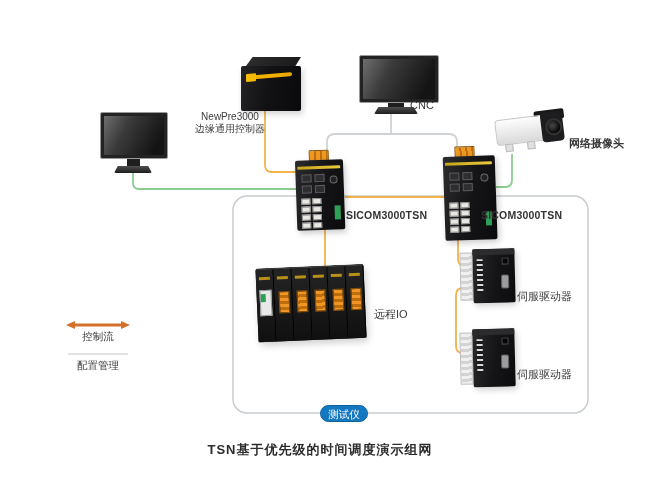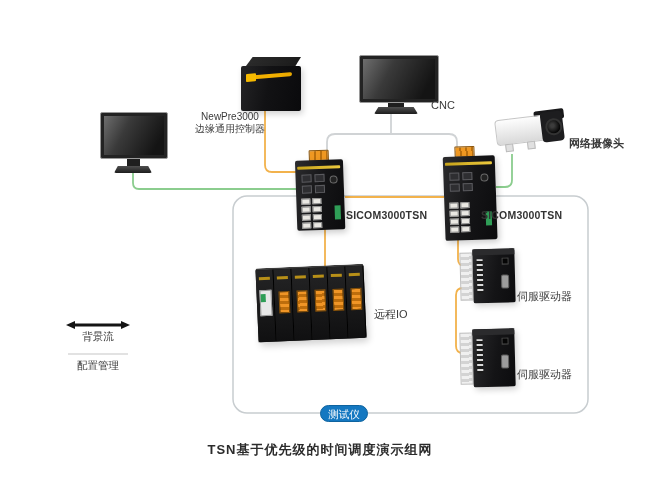--- a/index.html
+++ b/index.html
@@ -110,21 +110,21 @@
     <span>边缘通用控制器</span>
   </div>
 
   <div class="abs" style="left:359px;top:55px;width:82px;height:60px;">
     <div class="mon-frame" style="left:0;top:0;width:80px;height:48px;">
       <div class="mon-screen"></div>
     </div>
     <div class="mon-neck" style="left:29px;top:48px;width:16px;height:6px;"></div>
     <div class="mon-base" style="left:15px;top:52px;width:44px;height:7px;"></div>
   </div>
-  <div class="lbl" style="left:431px;top:99px;">CNC</div>
+  <div class="lbl" style="left:410px;top:99px;">CNC</div>
 
   <div class="cam" style="left:496px;top:114px;width:72px;height:40px;">
     <div class="cam-visor"></div>
     <div class="cam-body"></div>
     <div class="cam-lens"></div>
     <div class="cam-glass"></div>
     <div class="cam-foot" style="left:8px;"></div>
     <div class="cam-foot" style="left:30px;"></div>
   </div>
   <div class="lbl" style="left:569px;top:137px;font-weight:bold;">网络摄像头</div>
@@ -232,25 +232,25 @@
   </div>
   <div class="lbl" style="left:517px;top:368px;">伺服驱动器</div>
 
   <div class="badge" style="left:320px;top:405px;width:48px;height:17px;line-height:16px;">
     <span>测试仪</span>
   </div>
 
   <div class="legend">
     <div class="legend-item">
       <svg width="64" height="10">
-        <line x1="8" y1="5" x2="56" y2="5" stroke-width="3" stroke="#141414"></line>
-        <polygon points="0,5 9,1 9,9" fill="#141414"></polygon>
-        <polygon points="64,5 55,1 55,9" fill="#141414"></polygon>
+        <line x1="8" y1="5" x2="56" y2="5" stroke-width="3" stroke="#d4702a"></line>
+        <polygon points="0,5 9,1 9,9" fill="#d4702a"></polygon>
+        <polygon points="64,5 55,1 55,9" fill="#d4702a"></polygon>
       </svg>
-      <div class="legend-label">背景流</div>
+      <div class="legend-label">控制流</div>
     </div>
     <div class="legend-item">
       <svg width="64" height="10">
         <line x1="2" y1="5" x2="62" y2="5" stroke-width="1.5" stroke="#d9d9d9"></line>
       </svg>
       <div class="legend-label">配置管理</div>
     </div>
   </div>
 
   <div class="title">TSN基于优先级的时间调度演示组网</div>

